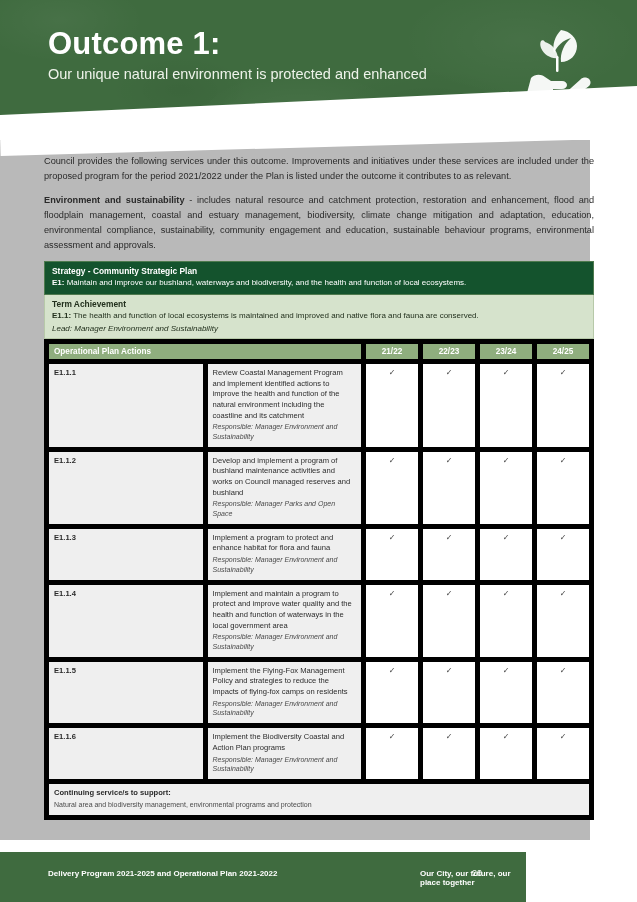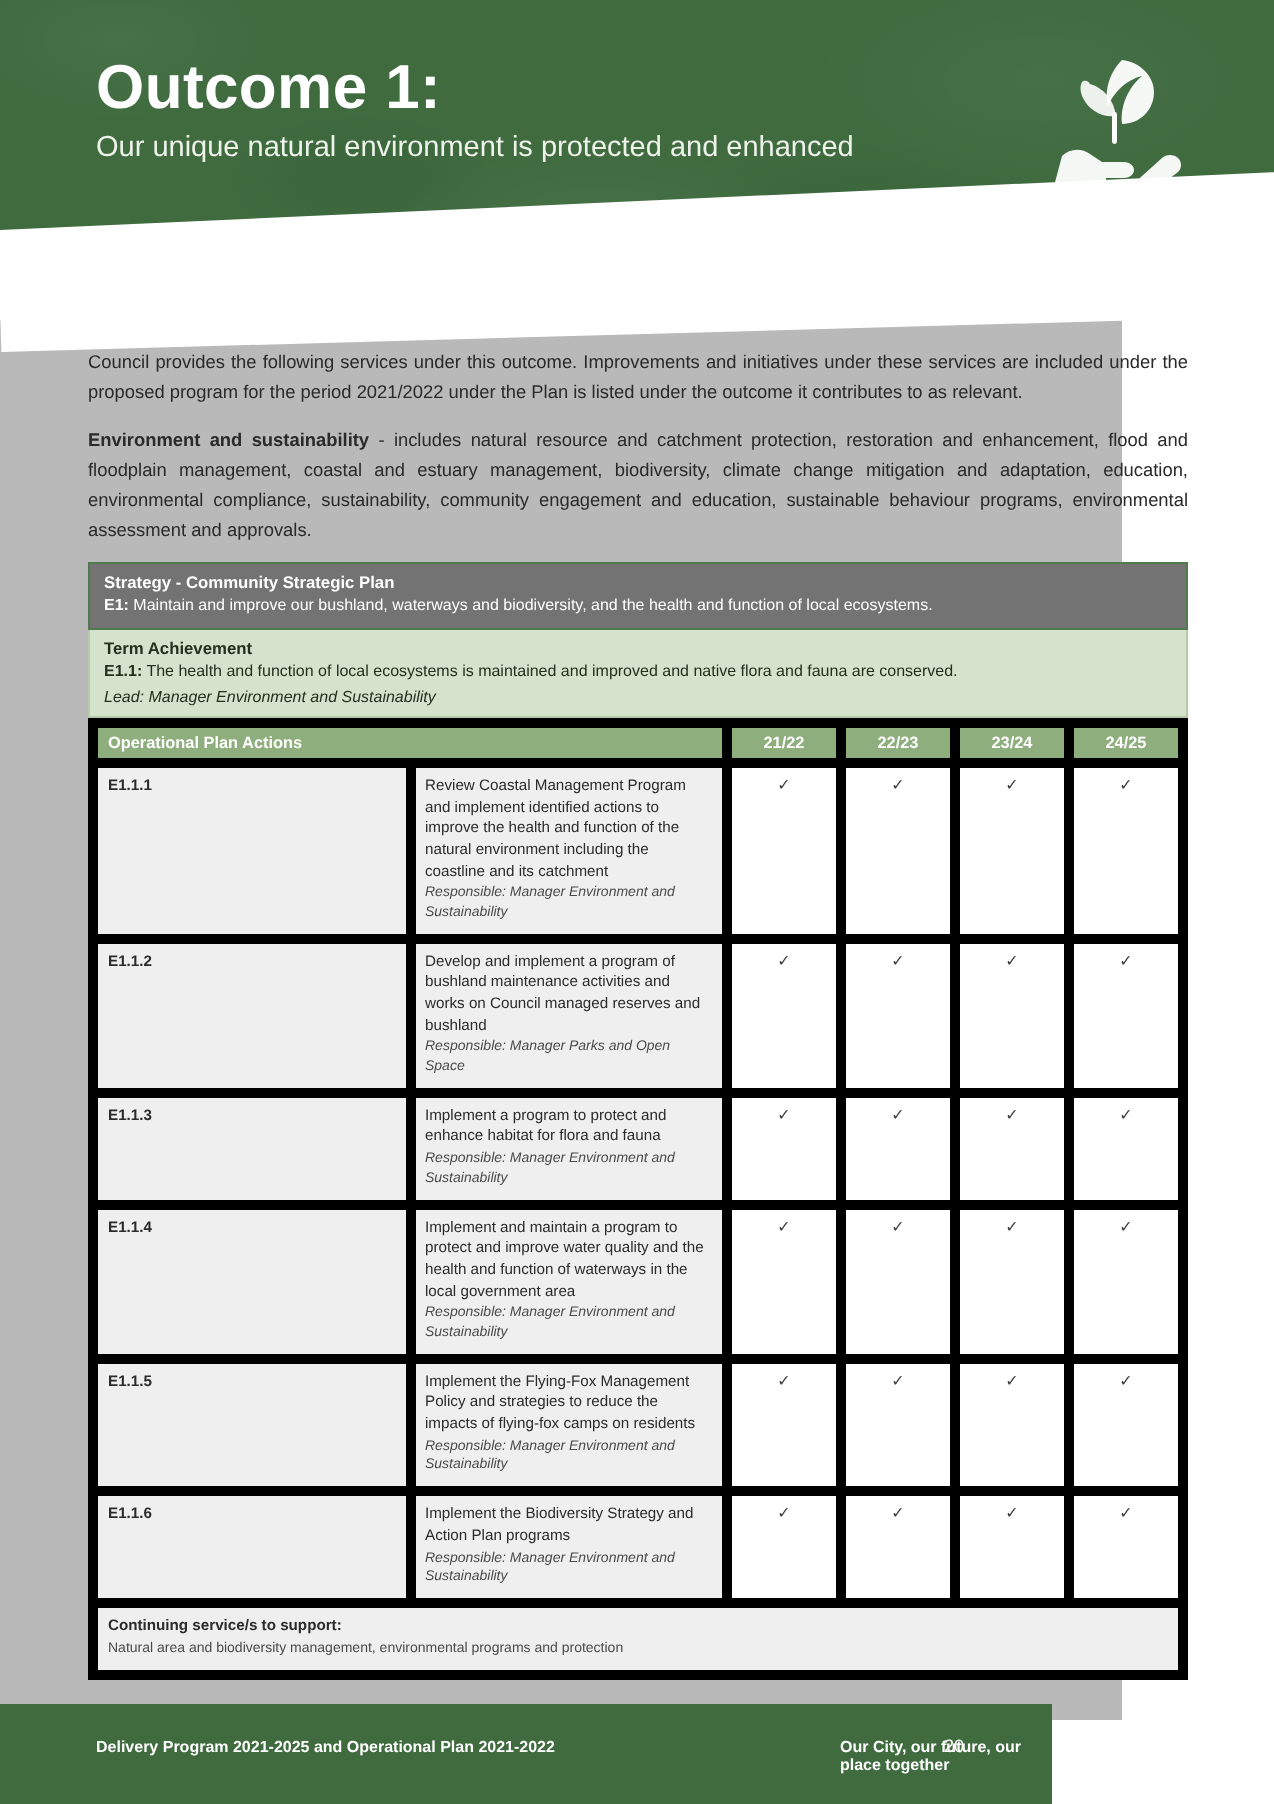--- a/index.html
+++ b/index.html
@@ -76,24 +76,25 @@
     right: 44px;
     top: 26px;
     width: 70px;
     height: 74px;
   }
 
   
   .body-panel {
     position: absolute;
     left: 0;
-    top: 160px;
+    top: 140px;
     width: 561px;
     height: 700px;
     background: #b9b9b9;
+    padding-left: 29px;
   }
   .body-white {
     position: absolute;
     left: 0;
     top: -8px;
     width: 637px;
     height: 24px;
     background: #ffffff;
     transform: rotate(-1.6deg);
     transform-origin: left top;
@@ -111,21 +112,21 @@
     line-height: 1.62;
     color: #2a2a2a;
     margin-bottom: 9px;
     text-align: justify;
   }
   .intro-para b { font-weight: bold; }
 
   
   .strategy-box {
     width: 550px;
-    background: #737373;
+    background: #14532d;
     border: 1px solid #4e7a4e;
     padding: 4px 7px 5px 7px;
     box-sizing: border-box;
     color: #ffffff;
   }
   .strategy-title {
     font-size: 8.4px;
     font-weight: bold;
     margin-bottom: 2px;
   }
@@ -380,21 +381,21 @@
             </td>
             <td class="tick">✓</td>
             <td class="tick">✓</td>
             <td class="tick">✓</td>
             <td class="tick">✓</td>
           </tr>
 
           <tr>
             <td class="code-cell">E1.1.6</td>
             <td class="desc-cell">
-              <span>Implement the Biodiversity Strategy and Action Plan programs</span>
+              <span>Implement the Biodiversity Coastal and Action Plan programs</span>
               <span class="lead">Responsible: Manager Environment and Sustainability</span>
             </td>
             <td class="tick">✓</td>
             <td class="tick">✓</td>
             <td class="tick">✓</td>
             <td class="tick">✓</td>
           </tr>
 
           <tr class="footer-row">
             <td colspan="6">

